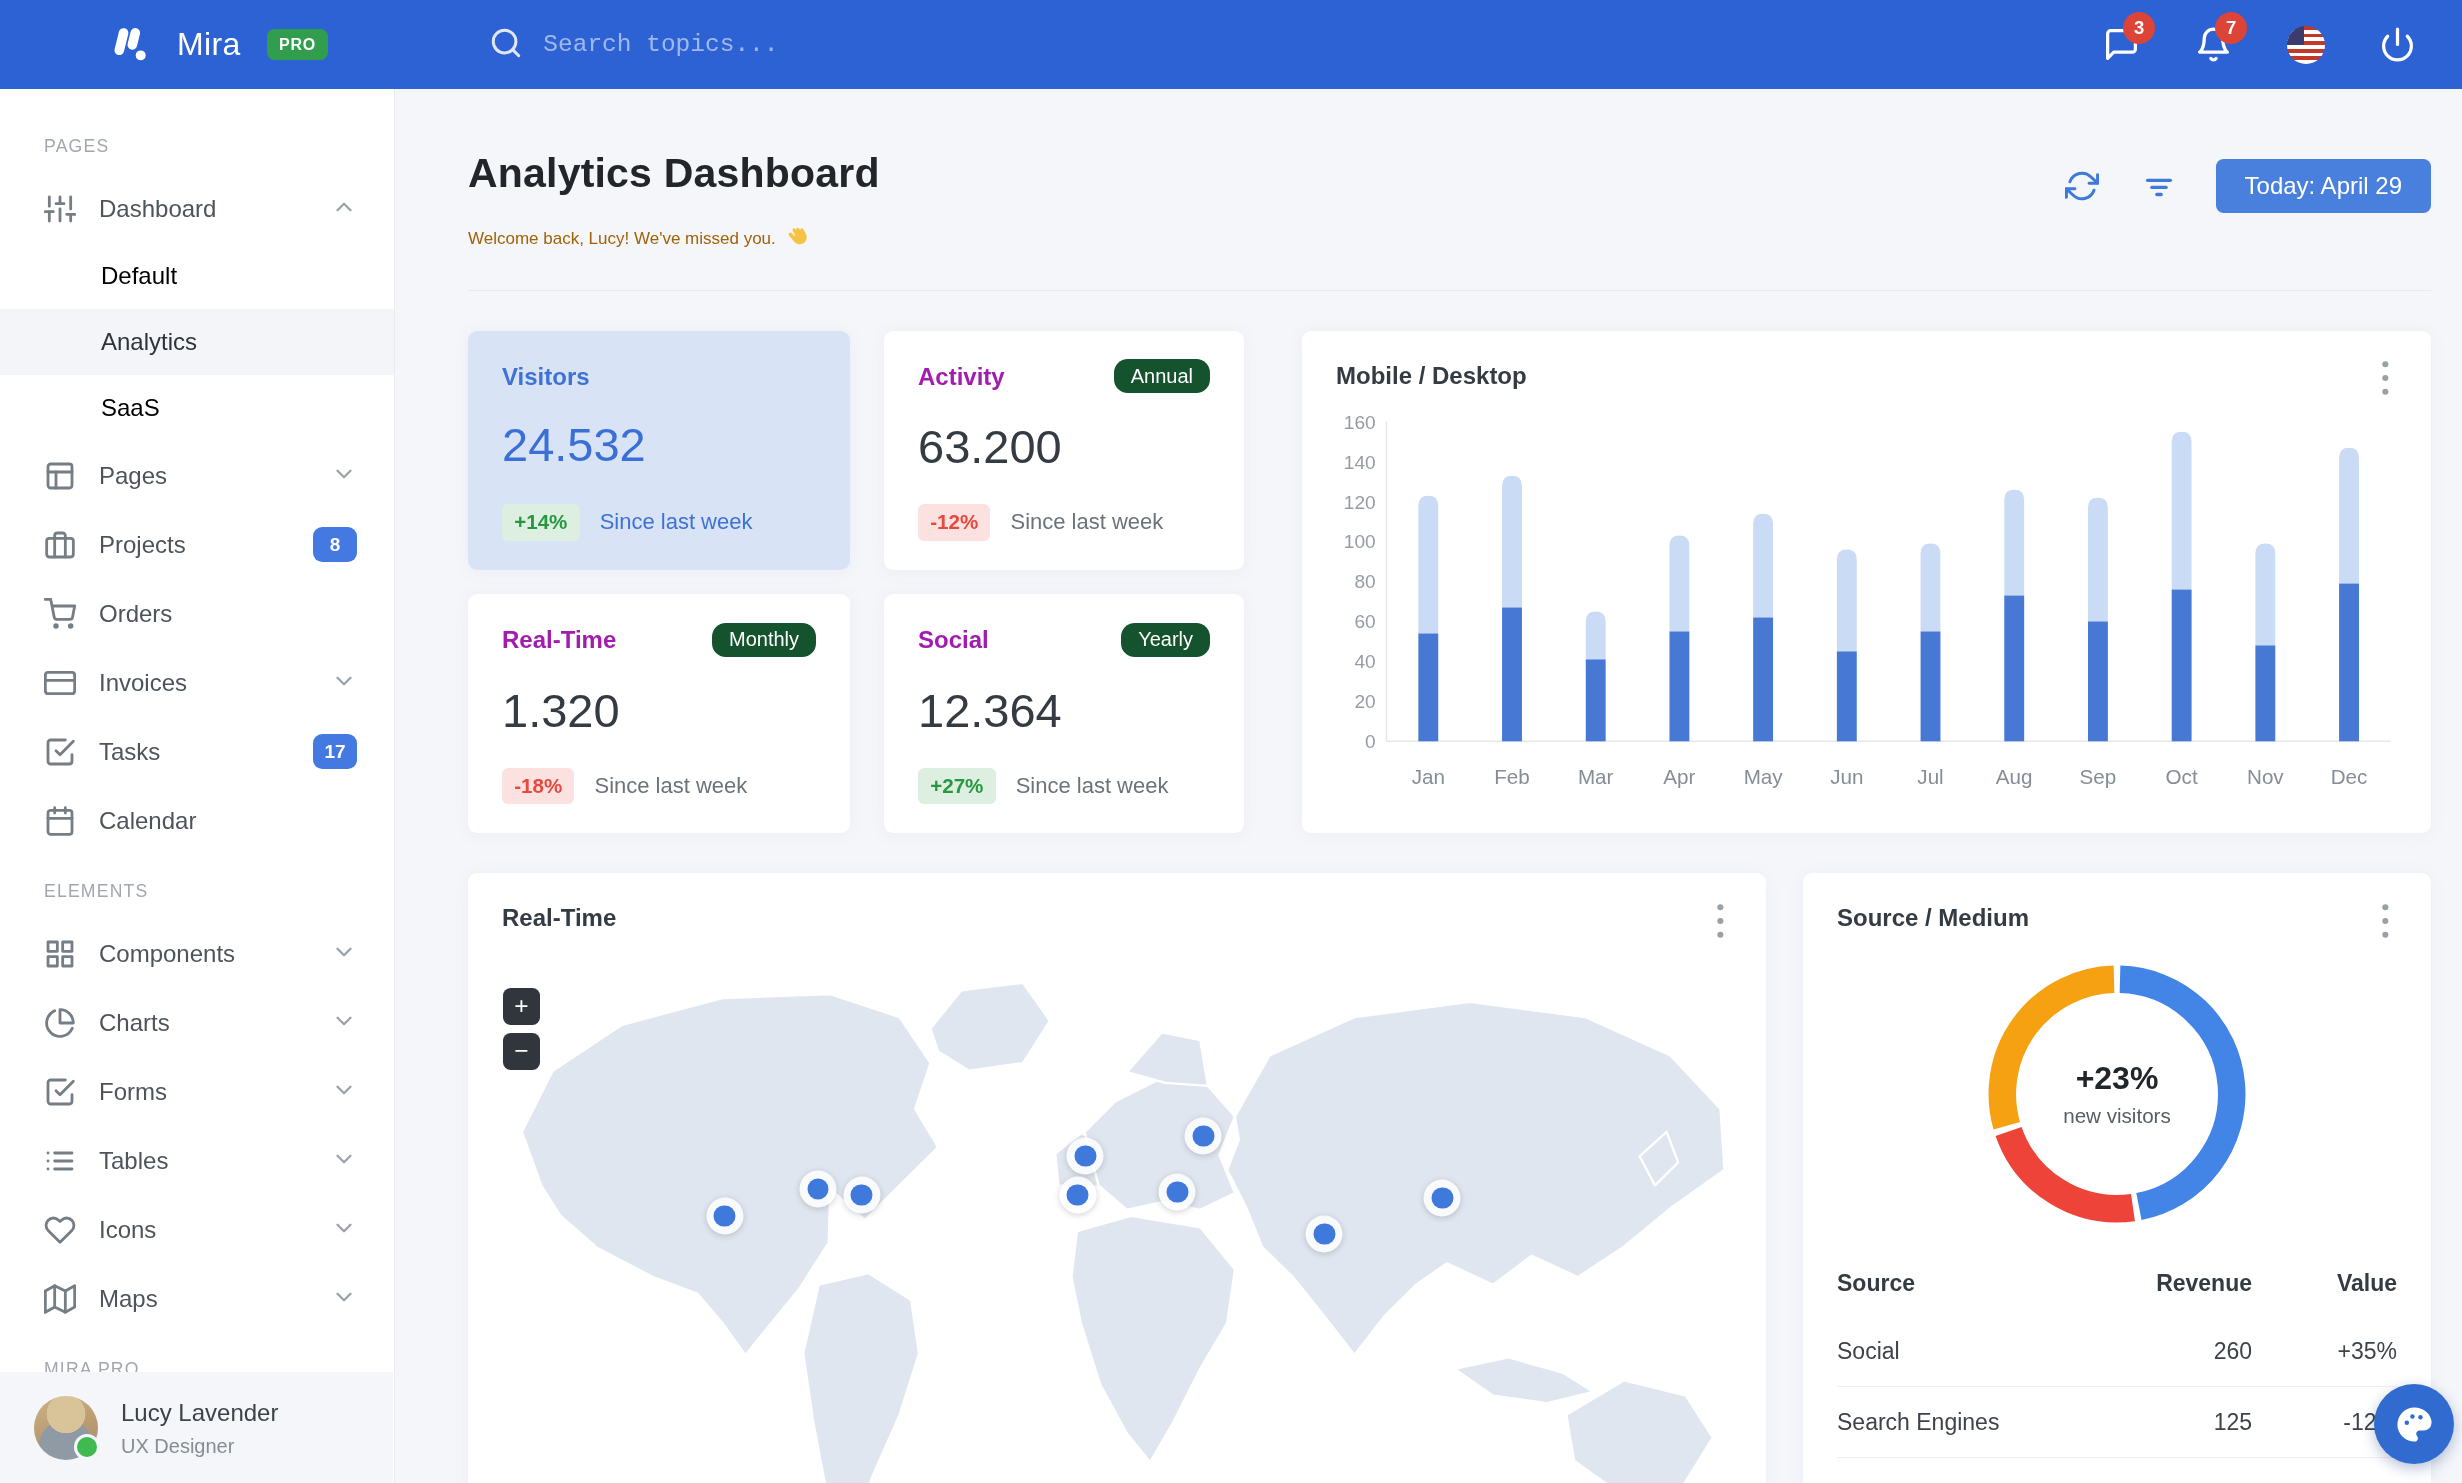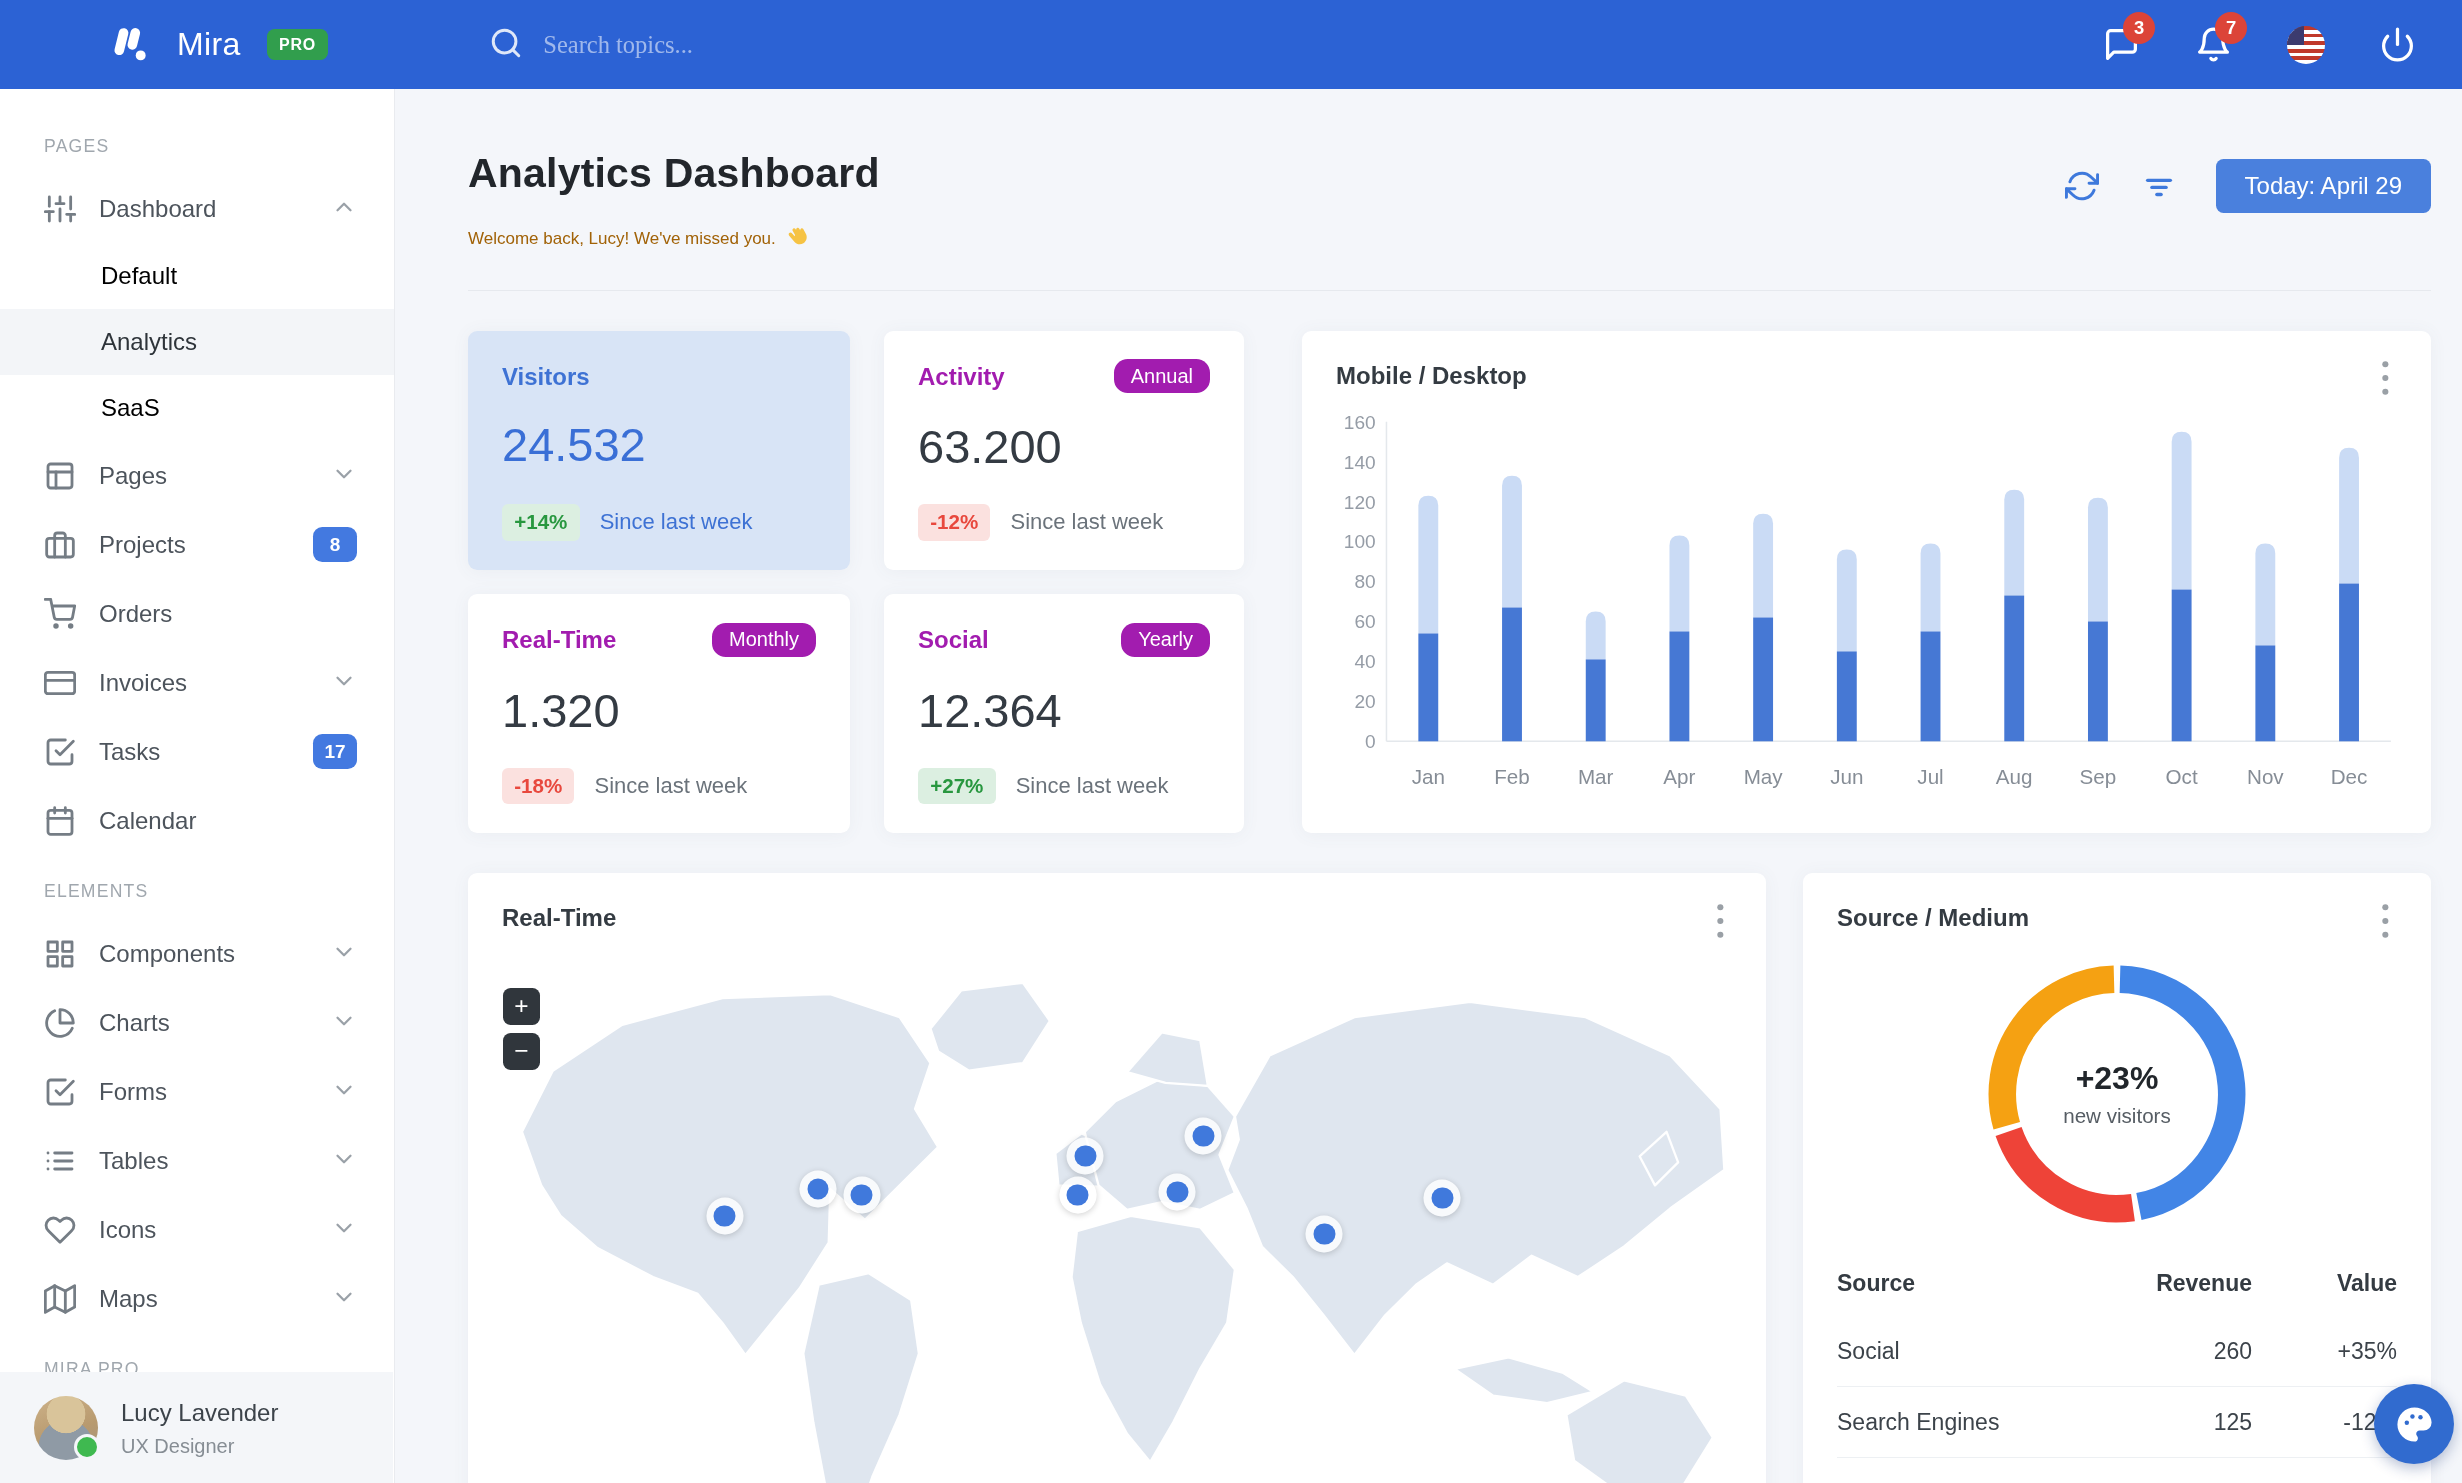--- a/index.html
+++ b/index.html
@@ -5,21 +5,21 @@
   * { margin:0; padding:0; box-sizing:border-box; }
   html,body { width:2462px; height:1484px; overflow:hidden; }
   body { font-family:"Liberation Sans", sans-serif; background:#f4f6fa; color:#343a40; position:relative; }
 
   
   .navbar { position:absolute; top:0; left:0; width:2462px; height:89px; background:#2c62d4; display:flex; align-items:center; z-index:30; }
   .brand { display:flex; align-items:center; gap:26px; margin-left:107px; }
   .brand-name { color:#fff; font-size:32px; font-weight:500; letter-spacing:0.4px; }
   .pro-badge { background:#319e4d; color:#fff; font-size:16px; font-weight:700; padding:6.1px 12.2px; border-radius:7.6px; letter-spacing:0.8px; }
   .nav-search { display:flex; align-items:center; gap:20px; margin-left:161px; }
-  .nav-search input { background:transparent; border:none; outline:none; color:#fff; font-size:24.5px; width:428px; font-family:Liberation Serif, serif; }
+  .nav-search input { background:transparent; border:none; outline:none; color:#fff; font-size:24.5px; width:428px; font-family:Liberation Mono, monospace; }
   .nav-search input::placeholder { color:rgba(255,255,255,.55); }
   .nav-right { margin-left:auto; display:flex; align-items:center; gap:49px; margin-right:43px; }
   .nav-icon-btn { position:relative; width:43px; height:43px; display:flex; align-items:center; justify-content:center; cursor:pointer; }
   .nav-badge { position:absolute; top:-10.7px; right:-12.2px; min-width:32px; height:32px; border-radius:16px; background:#dc4438; color:#fff; font-size:18.4px; font-weight:700; display:flex; align-items:center; justify-content:center; padding:0 6.1px; }
   .flag { width:38px; height:38px; border-radius:50%; overflow:hidden; position:relative; background:repeating-linear-gradient(180deg,#c0392b 0 3.8px,#ffffff 3.8px 7.6px); }
   .flag::after { content:""; position:absolute; top:0; left:0; width:46%; height:50%; background:#3c3b6e; }
 
   
   .sidebar { position:absolute; top:89px; left:0; width:395px; bottom:0; background:#ffffff; border-right:1.5px solid #e9ebef; z-index:20; }
   .side-scroll { padding-top:21.4px; }
@@ -53,21 +53,21 @@
   .divider { border-bottom:1.5px solid #e6e9ee; margin-top:34px; }
 
   .top-grid { display:grid; grid-template-columns:776px 1fr; column-gap:58px; margin-top:40px; }
   .stats-grid { display:grid; grid-template-columns:382px 360px; column-gap:34px; row-gap:24.5px; }
   .card { background:#fff; border-radius:9.2px; box-shadow:0 1.5px 18.4px rgba(80,97,118,.06); }
   .stat-card { height:239px; padding:32px 34px 29px 34px; display:flex; flex-direction:column; }
   .stat-card.highlight { background:#d8e4f6; }
   .stat-top { display:flex; align-items:flex-start; justify-content:space-between; }
   .stat-title { font-size:24px; font-weight:600; color:#a21caf; }
   .stat-card.highlight .stat-title, .stat-card.highlight .stat-note { color:#3e72d4; }
-  .mini-badge { background:#a21caf; color:#fff; font-size:20px; padding:5.4px 17px; border-radius:13.8px; margin-top:-3.1px; }
+  .mini-badge { background:#14532d; color:#fff; font-size:20px; padding:5.4px 17px; border-radius:13.8px; margin-top:-3.1px; }
   .stat-value { font-size:47px; font-weight:500; color:#343b43; margin-top:26px; }
   .stat-card.highlight .stat-value { color:#3a6fd6; }
   .stat-bottom { margin-top:auto; display:flex; align-items:center; gap:20px; }
   .chip { font-size:20.6px; font-weight:600; padding:6.1px 12.2px; border-radius:6.1px; }
   .chip.up { color:#28973f; background:#dcefe1; }
   .chip.down { color:#e8483d; background:#fbe1df; }
   .stat-note { font-size:22px; color:#6b737b; }
 
   .chart-card { padding:31px 34px; position:relative; height:502px; }
   .card-title { font-size:24px; font-weight:600; color:#343b42; }

